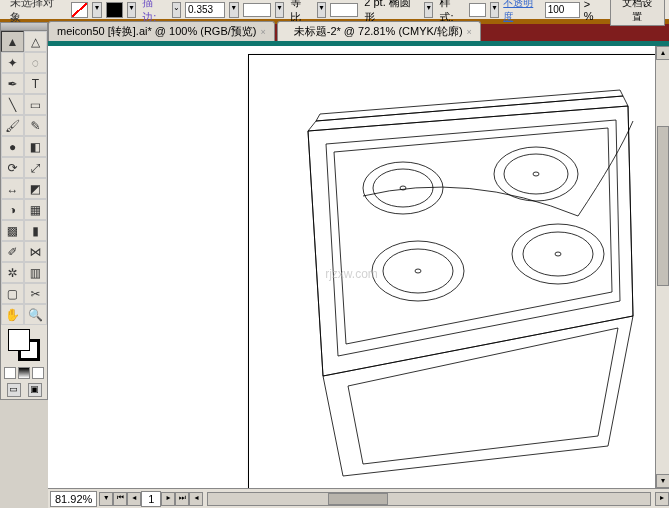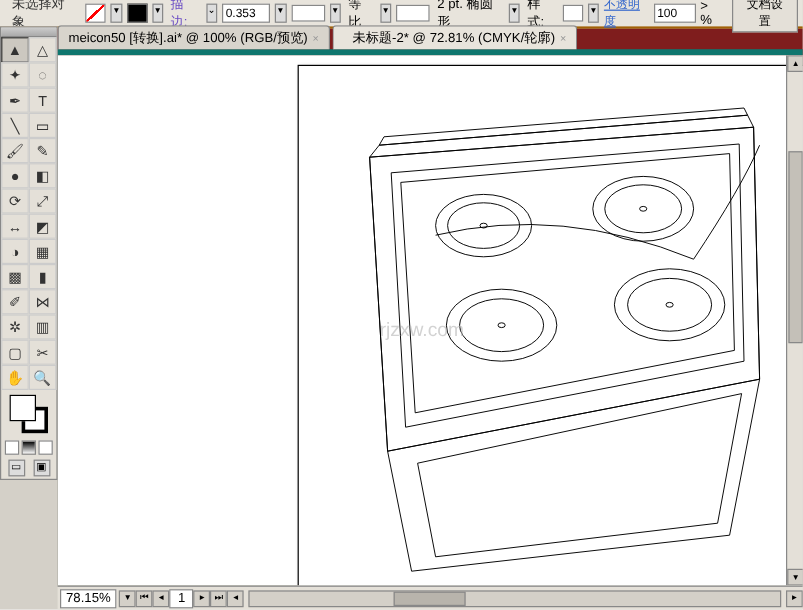--- a/index.html
+++ b/index.html
@@ -1,18 +1,18 @@
 <!DOCTYPE html>
 <html><head>
 <meta charset="utf-8">
 <style>
 * { margin: 0; padding: 0; box-sizing: border-box; font-family: "Microsoft YaHei", Arial, sans-serif; font-size: 11px; }
 body { background: #d4d0c8; width: 669px; height: 508px; overflow: hidden; position: relative; }
 
-.options-bar { background: #e8e4dc; height: 24px; display: flex; align-items: center; padding: 2px 4px; border-bottom: 2px solid #a16207; gap: 4px; }
+.options-bar { background: #e8e4dc; height: 24px; display: flex; align-items: center; padding: 2px 4px; border-bottom: 5px solid #a16207; gap: 4px; }
 .options-bar .selection-label { padding: 0 6px; color: #333; }
 .options-bar input[type="text"] { width: 40px; height: 16px; border: 1px solid #888; padding: 0 2px; font-size: 10px; }
 .options-bar .dropdown-btn { width: 10px; height: 16px; border: 1px solid #888; background: #ddd; font-size: 8px; text-align: center; cursor: pointer; }
 .options-bar .label { color: #6a4cc4; padding: 0 2px; }
 .options-bar .black-label { color: #000; padding: 0 2px; }
 .options-bar .blue-link { color: #3366cc; text-decoration: underline; font-size: 10px; }
 .options-bar .swatch { width: 18px; height: 16px; border: 1px solid #888; display: inline-block; }
 .options-bar .swatch.none { background: #fff; position: relative; }
 .options-bar .swatch.none::after { content: ''; position: absolute; left: 0; top: 0; right: 0; bottom: 0; background: linear-gradient(to bottom right, transparent 45%, red 45%, red 55%, transparent 55%); }
 .options-bar .swatch.black { background: #000; }
@@ -48,21 +48,21 @@
 
 .status-bar { position: absolute; left: 48px; bottom: 0; right: 0; height: 20px; background: #e4e0d8; border-top: 1px solid #888; display: flex; align-items: center; font-size: 10px; }
 .status-bar .zoom { border: 1px solid #888; padding: 1px 4px; margin: 0 2px; background: #fff; }
 .status-bar .nav-btn { width: 14px; height: 14px; border: 1px solid #888; background: #d4d0c8; font-size: 8px; text-align: center; cursor: pointer; }
 .status-bar .page { border: 1px solid #888; padding: 1px 6px; background: #fff; }
 .status-bar .sep { margin: 0 8px; color: #888; }
 .status-bar .hscroll { flex: 1; height: 14px; background: #d4d0c8; border: 1px solid #888; margin: 0 4px; position: relative; }
 .status-bar .hscroll .hthumb { position: absolute; left: 120px; width: 60px; top: 0; bottom: 0; background: #b8b4ac; border: 1px solid #888; }
 
 .watermark { position: absolute; left: 50%; top: 50%; transform: translate(-50%,-60%); font-size: 36px; font-weight: bold; color: rgba(200,200,200,0.5); pointer-events: none; z-index: 5; letter-spacing: 2px; white-space: nowrap; }
-.watermark-sub { position: absolute; left: 50%; top: 50%; transform: translate(-50%,0%); font-size: 16px; color: rgba(180,180,180,0.6); pointer-events: none; z-index: 5; }
+.watermark-sub { position: absolute; left: 50%; top: 50%; transform: translate(-50%,0%); font-size: 12px; color: rgba(180,180,180,0.6); pointer-events: none; z-index: 5; }
 
 svg.stove { position: absolute; left: 220px; top: 20px; }
 </style>
 </head>
 <body>
 
 <div class="options-bar">
   <span class="selection-label">未选择对象</span>
   <span class="swatch none"></span>
   <span class="dropdown-btn">▾</span>
@@ -189,21 +189,21 @@
     <div class="watermark-sub">rjzxw.com</div>
   </div>
   <div class="right-scroll">
     <div class="scroll-btn">▴</div>
     <div class="scroll-thumb" style="top:80px;height:160px"></div>
     <div class="scroll-btn" style="position:absolute;bottom:0">▾</div>
   </div>
 </div>
 
 <div class="status-bar">
-  <span class="zoom">78.15%</span>
+  <span class="zoom">81.92%</span>
   <span class="nav-btn">▾</span>
   <span class="nav-btn">⏮</span>
   <span class="nav-btn">◂</span>
   <span class="page">1</span>
   <span class="nav-btn">▸</span>
   <span class="nav-btn">⏭</span>
   <span class="nav-btn">◂</span>
   <div class="hscroll">
     <div class="hthumb"></div>
   </div>

